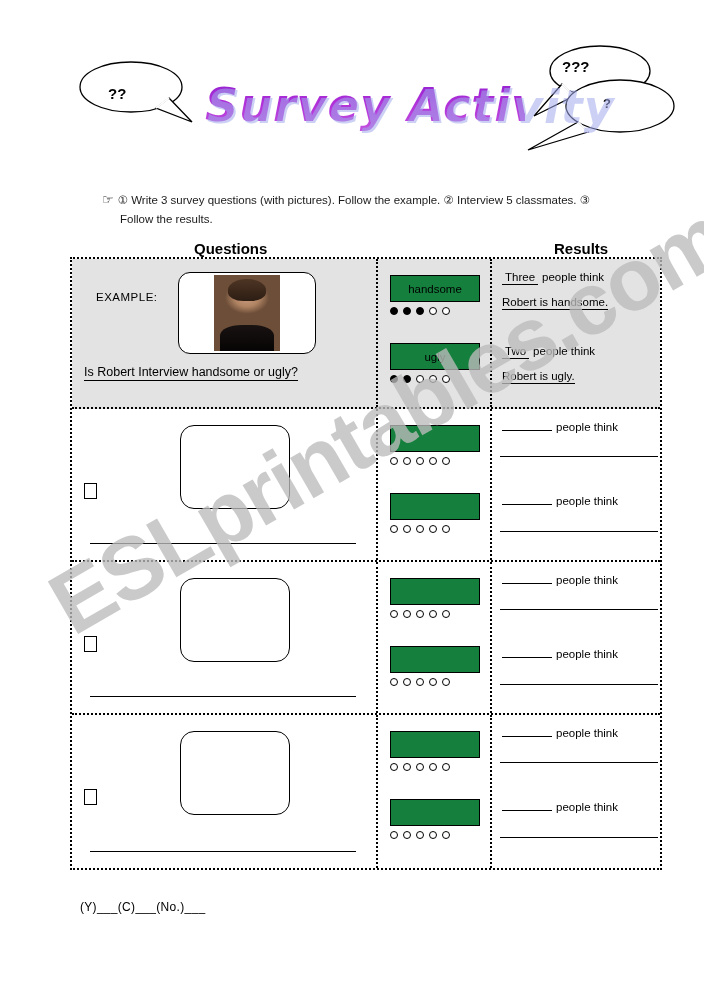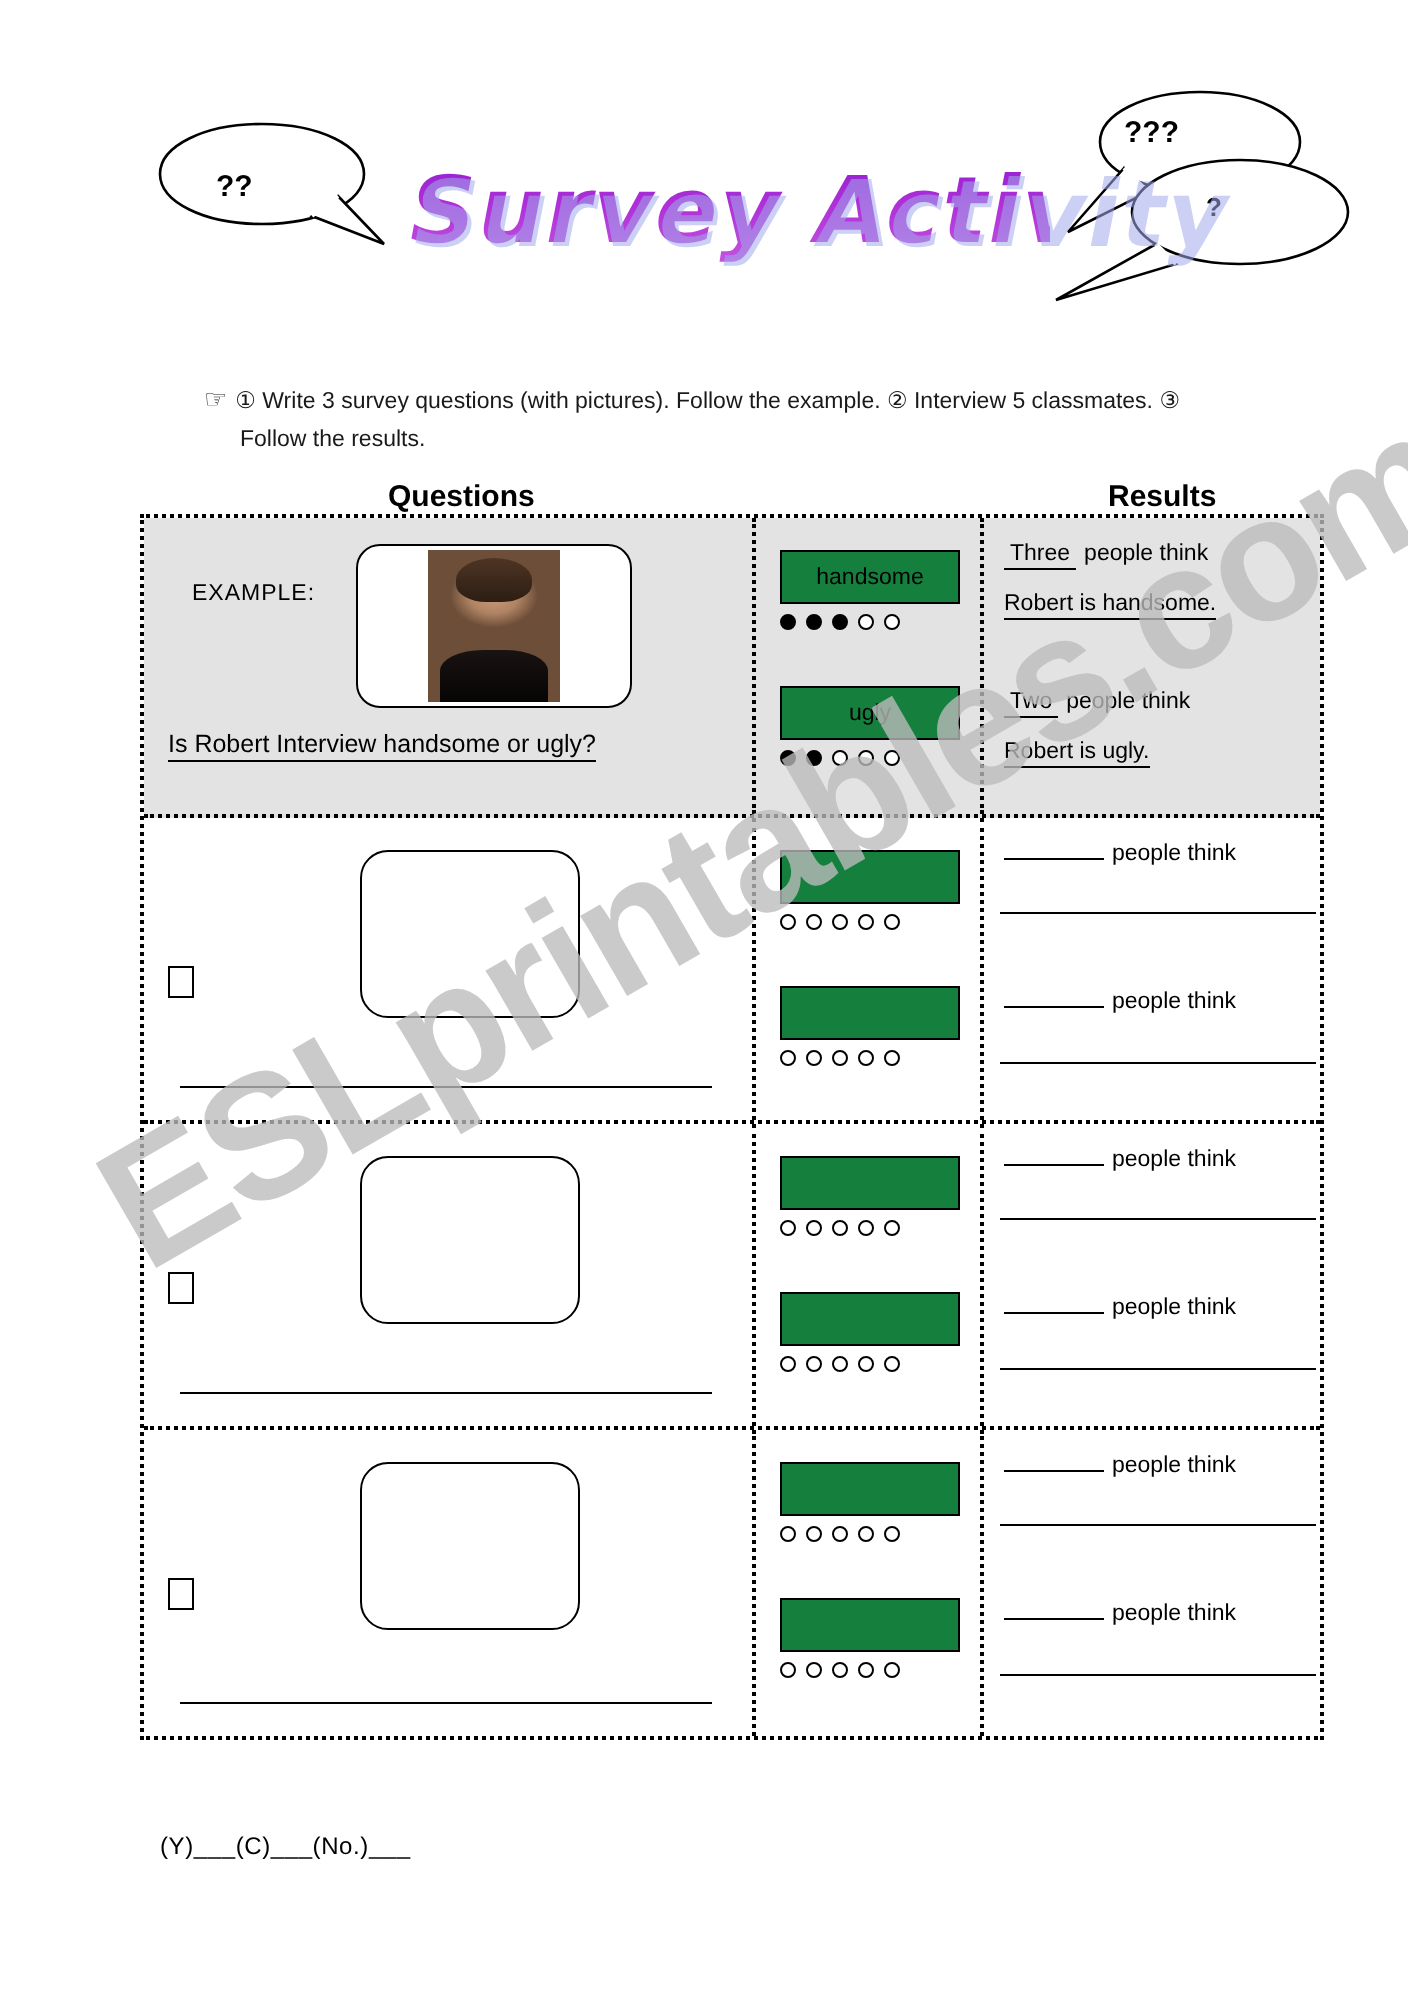--- a/index.html
+++ b/index.html
@@ -284,21 +284,20 @@
   
   #footer {
     position: absolute;
     left: 80px;
     top: 900px;
     width: 580px;
     font-family: "Liberation Sans", sans-serif;
     font-size: 12px;
     display: flex;
     align-items: baseline;
-    margin-top: 16px;
   }
   #footer .fcode { white-space: nowrap; letter-spacing: .3px; }
   #footer .fname { margin-left: 36px; white-space: nowrap; }
   #footer .fname-rule {
     display: inline-block;
     width: 350px;
     border-bottom: 1.3px solid #000;
     margin-left: 2px;
   }
 </style>

